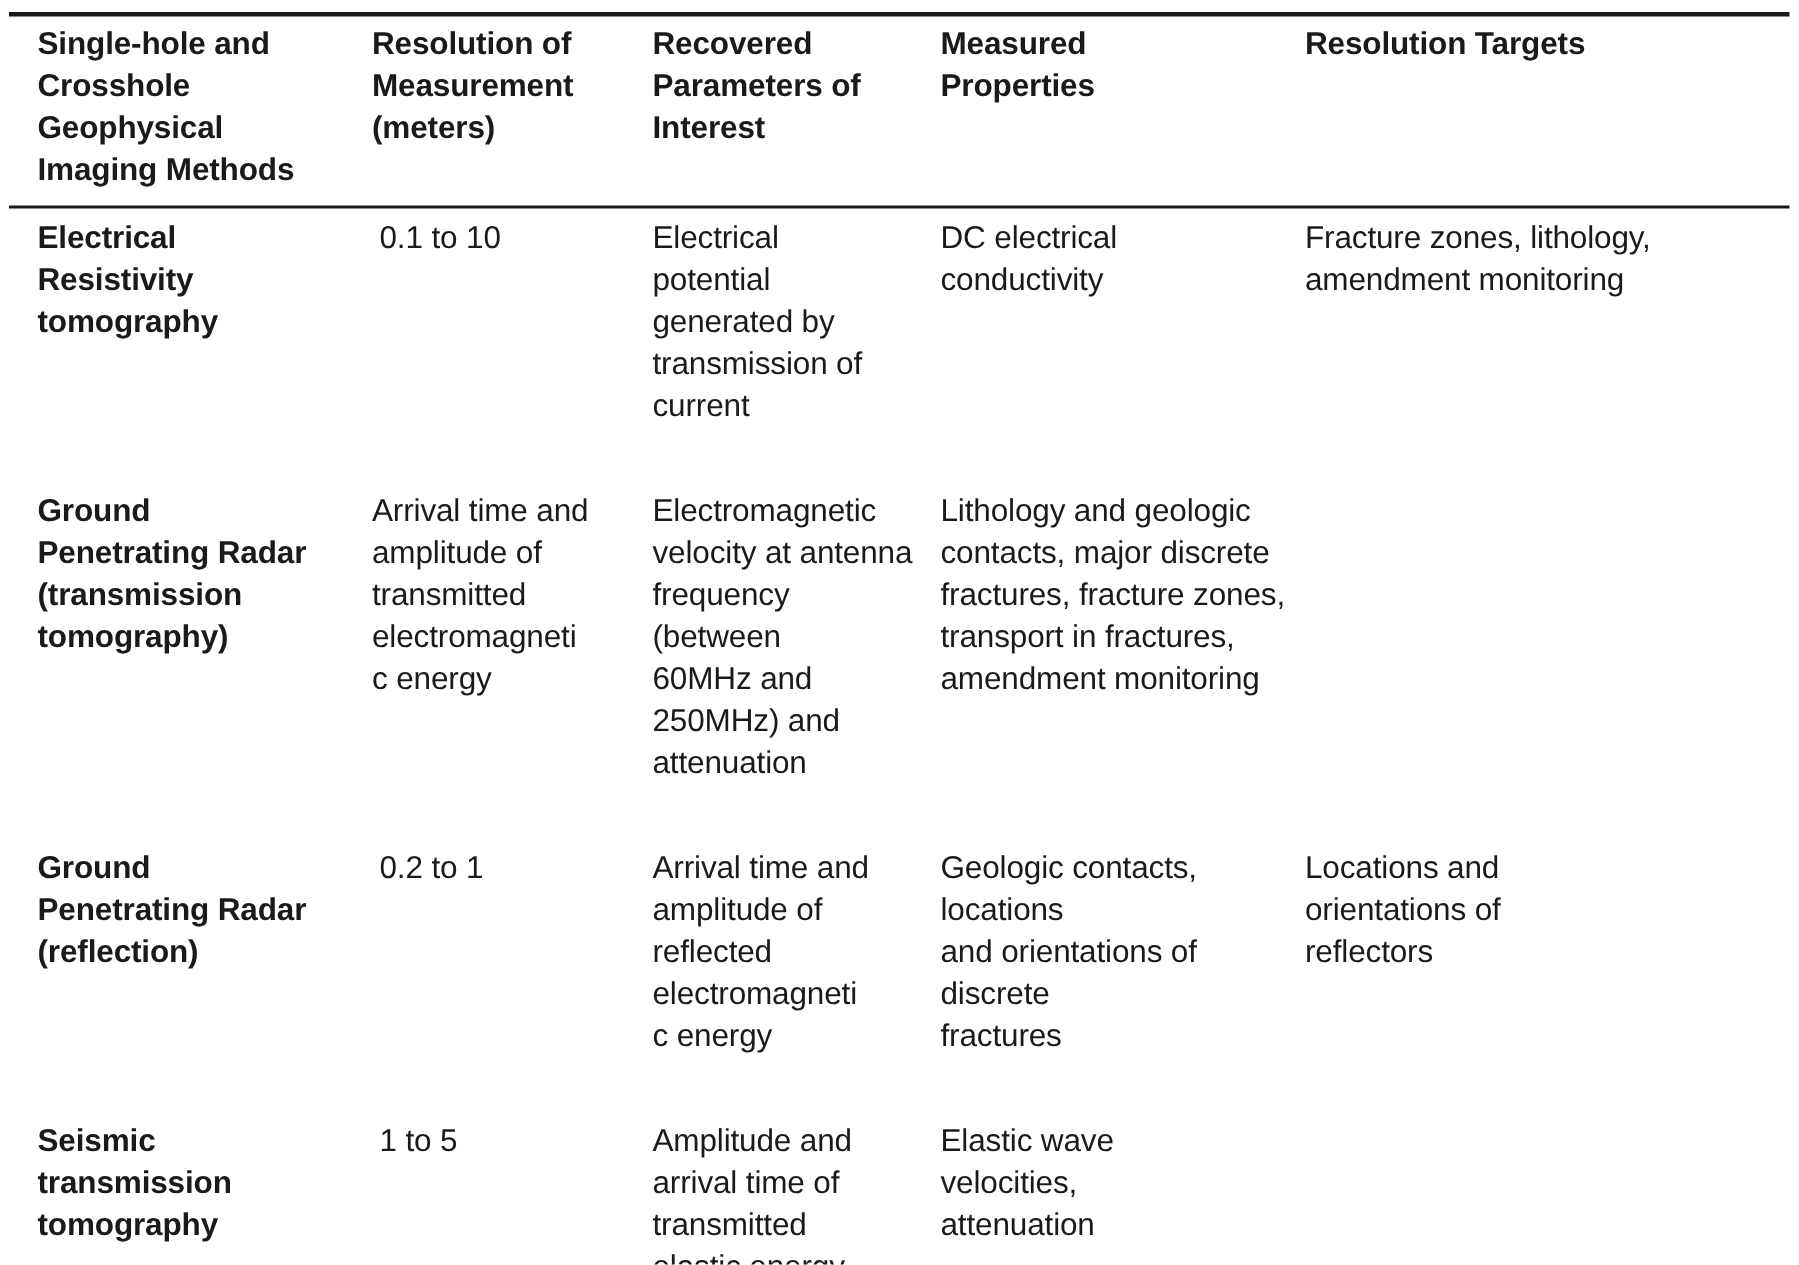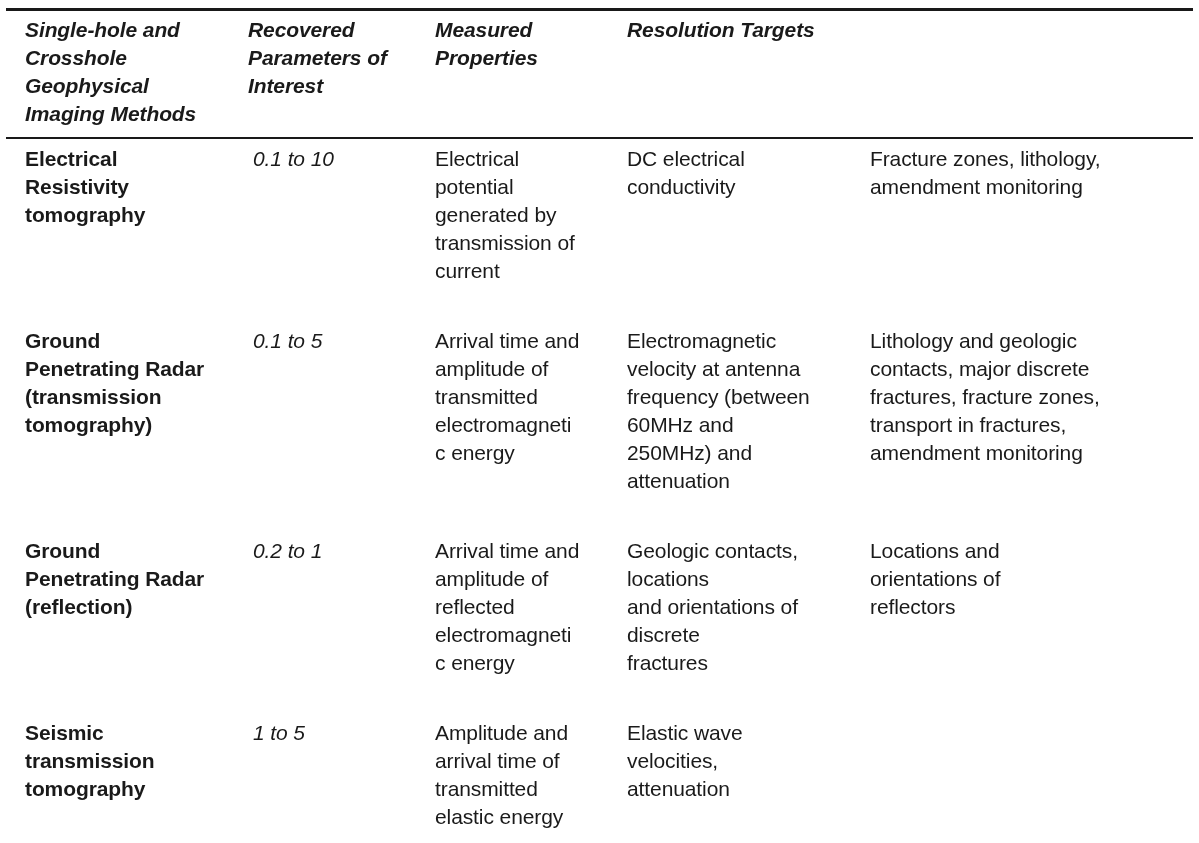--- a/index.html
+++ b/index.html
@@ -21,47 +21,49 @@
     border-bottom: 4px solid #191919;
   }
   .grid-row {
     display: grid;
     grid-template-columns: 242px 187px 192px 243px 1fr;
     align-items: start;
   }
   .thead {
     padding: 5px 0 9px 0;
     border-bottom: 2px solid #191919;
-    font-style: italic;
   }
   .thead .cell { font-weight: bold; }
   .cell {
     white-space: pre-line;
     font-size: 21px;
     line-height: 28px;
     letter-spacing: -0.1px;
     padding-right: 10px;
   }
   .c1 { padding-left: 19px; }
   .body-row .c1 { font-weight: bold; }
   .body-row { padding-top: 6px; }
   .row-gap-lg { padding-bottom: 36px; }
   .row-gap-sm { padding-bottom: 16px; }
-  .body-row .c2 { padding-left: 5px; font-style: italic; }
+  .body-row .c2 { padding-left: 5px; }
 </style>
 </head>
 <body>
 
 <div class="doc-table">
 
   <div class="grid-row thead">
     <div class="cell c1">Single-hole and
 Crosshole
 Geophysical
 Imaging Methods</div>
+    <div class="cell c2">Resolution of
+Measurement
+(meters)</div>
     <div class="cell c4">Recovered
 Parameters of
 Interest</div>
     <div class="cell c3">Measured
 Properties</div>
     <div class="cell c5">Resolution Targets</div>
   </div>
 
   <div class="grid-row body-row row-gap-lg">
     <div class="cell c1">Electrical
@@ -77,21 +79,20 @@
 conductivity</div>
     <div class="cell c5">Fracture zones, lithology,
 amendment monitoring</div>
   </div>
 
   <div class="grid-row body-row row-gap-lg">
     <div class="cell c1">Ground
 Penetrating Radar
 (transmission
 tomography)</div>
-    <div class="cell c2">0.1 to 5</div>
     <div class="cell c3">Arrival time and
 amplitude of
 transmitted
 electromagneti
 c energy</div>
     <div class="cell c4">Electromagnetic
 velocity at antenna
 frequency (between
 60MHz and
 250MHz) and

